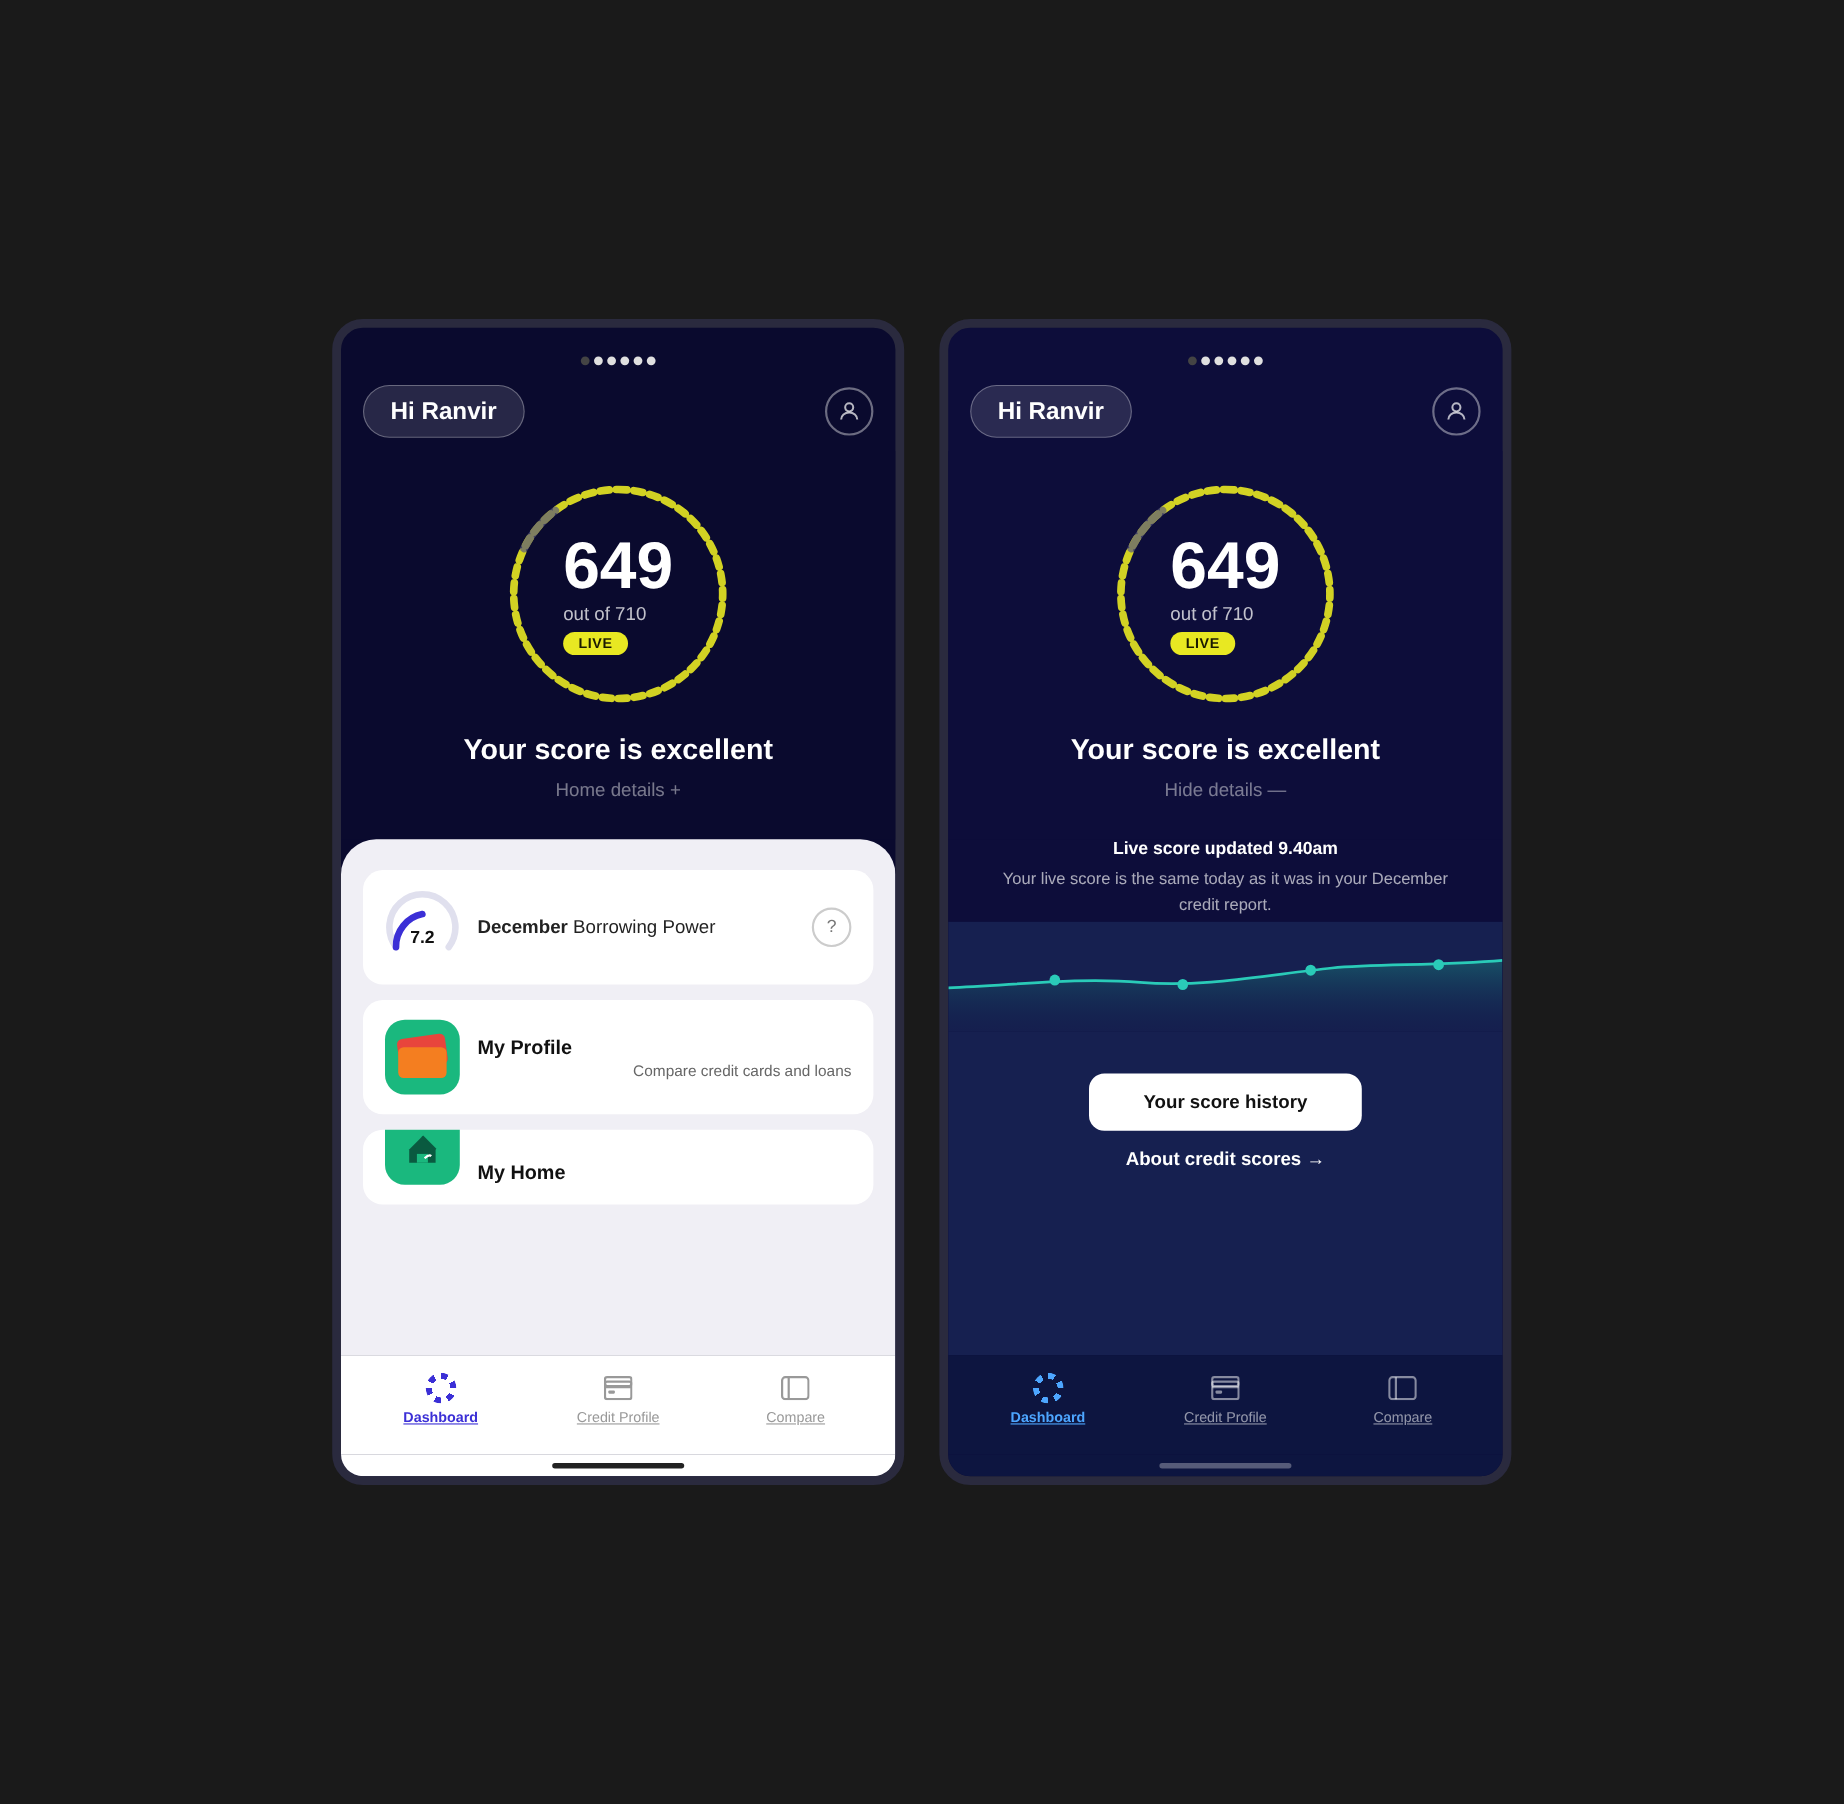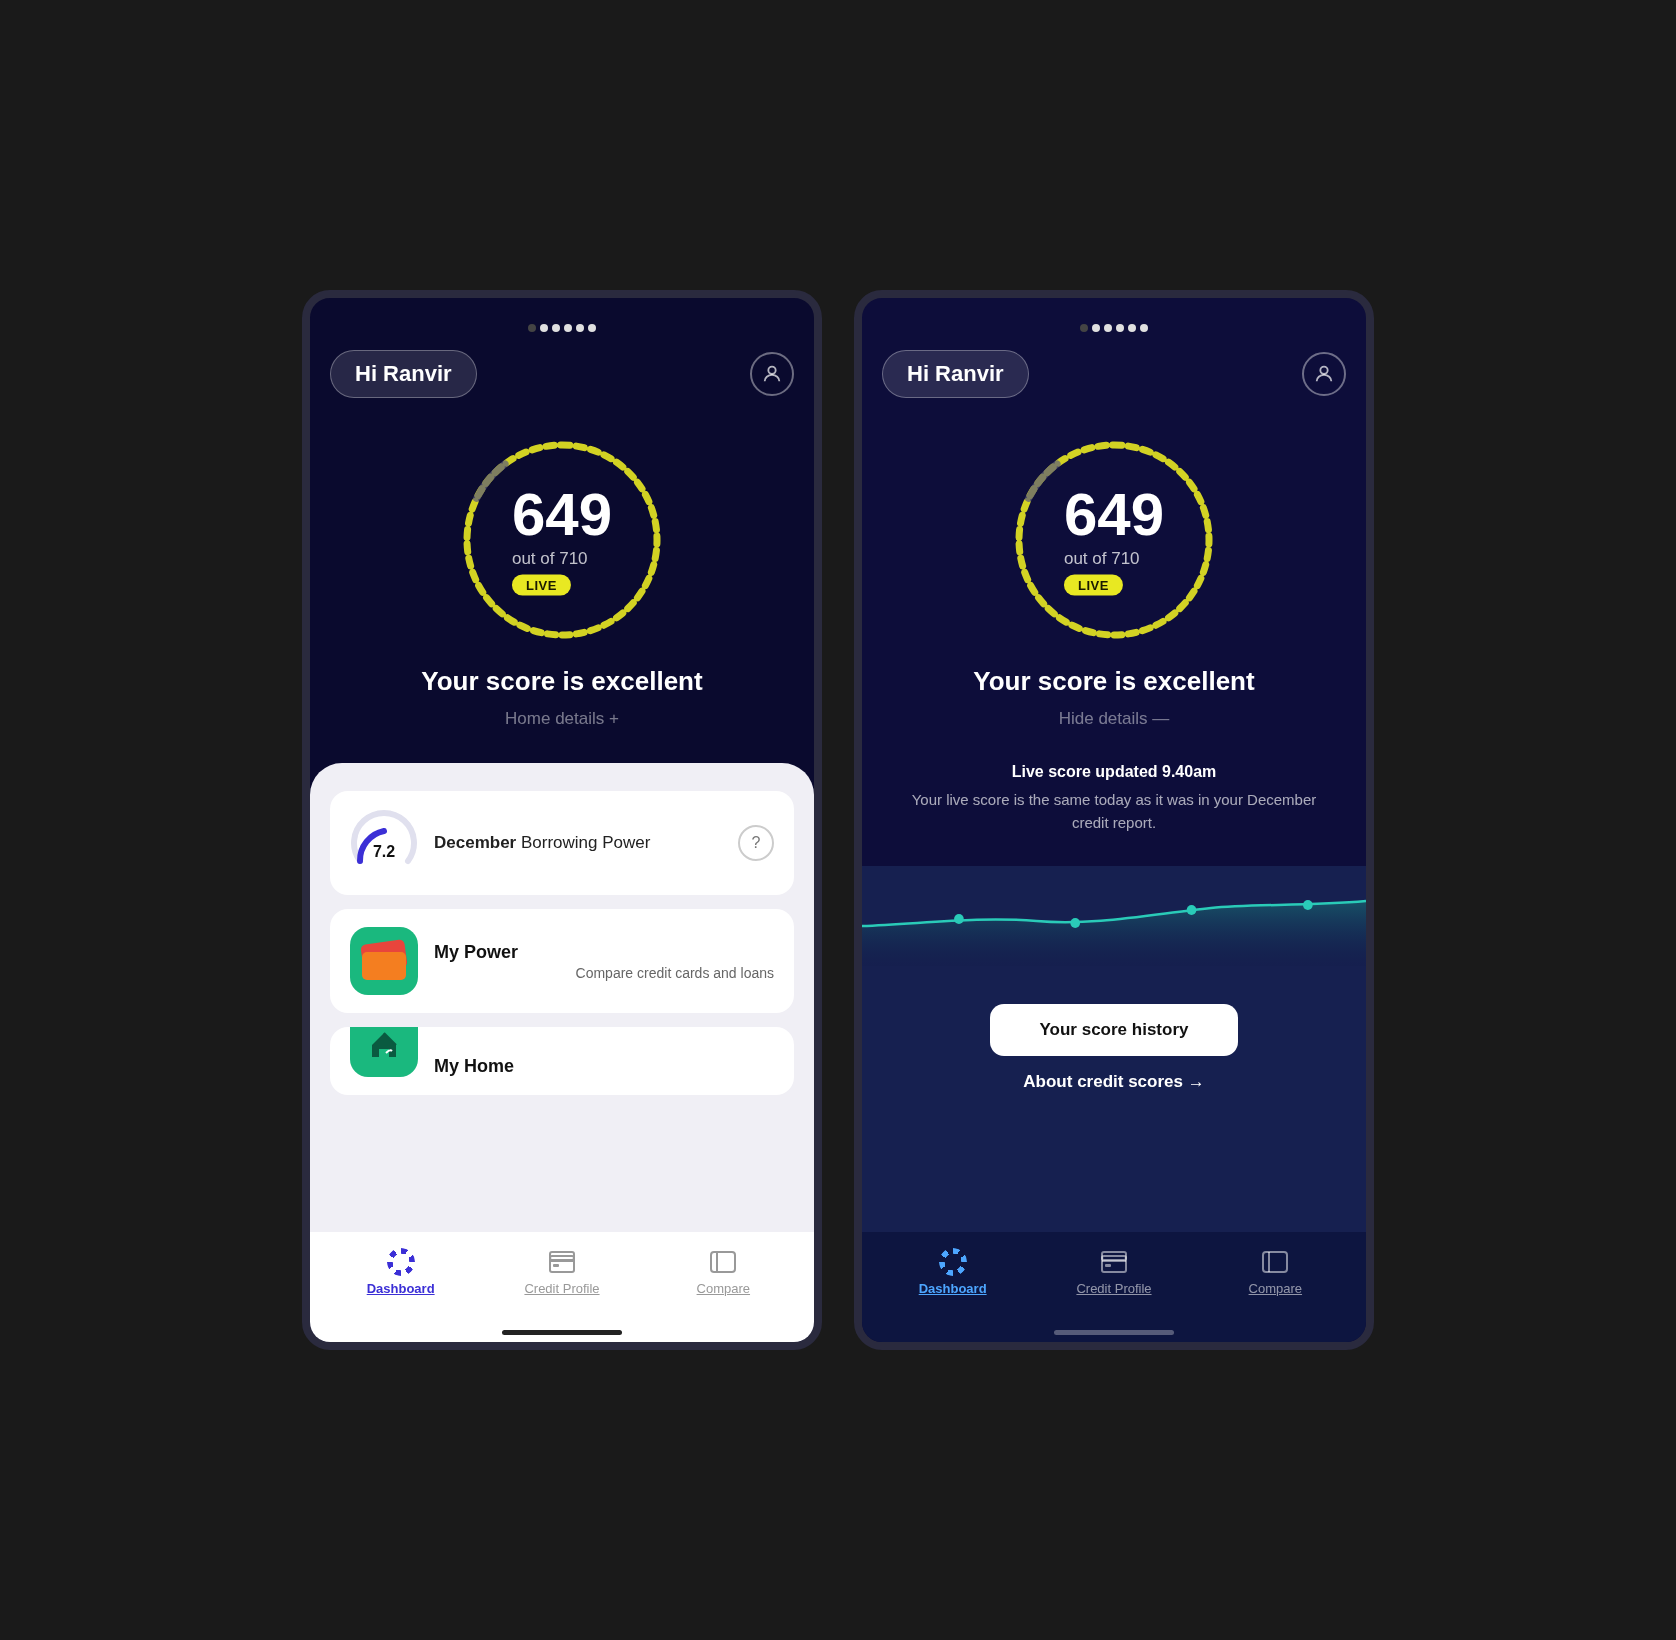--- a/index.html
+++ b/index.html
@@ -449,21 +449,21 @@
     </div>
 
     <div class="offer-card">
       <div class="wallet-icon-circle">
         <div class="wallet-card-graphic">
           <div class="wallet-card-back"></div>
           <div class="wallet-card-front"></div>
         </div>
       </div>
       <div class="offer-text-block">
-        <div class="offer-title">My Power</div>
+        <div class="offer-title">My Profile</div>
         <div class="offer-subtitle">Compare credit cards and loans</div>
       </div>
     </div>
 
     <div class="offer-card" style="overflow:hidden;height:68px;align-items:flex-end;">
       <div class="home-icon-circle">
         <svg width="40" height="40" viewBox="0 0 40 40" fill="none">
           <path d="M8 22 L20 10 L32 22 L32 34 L8 34 Z" fill="#0a5a40" stroke="none"></path>
           <rect x="15" y="26" width="10" height="8" fill="#1ab87e"></rect>
           <path d="M20 10 L32 22" stroke="#0a5a40" stroke-width="2"></path>
@@ -544,21 +544,21 @@
         <div class="score-out-of">out of 710</div>
         <div class="live-badge">LIVE</div>
       </div>
     </div>
 
     <div class="score-label">Your score is excellent</div>
 
     <button class="more-details-btn">Hide details  —</button>
   </div>
 
-  <div style="background:#0d0d3a; display:flex; flex-direction:column; align-items:center; padding:0 30px 32px; flex-shrink:0;">
+  <div style="background:#0d0d3a; display:flex; flex-direction:column; align-items:center; padding:0 30px 4px; flex-shrink:0;">
     <div class="live-score-time">Live score updated 9.40am</div>
     <div class="live-score-desc" style="text-align:center; font-size:15px; color:rgba(255,255,255,0.65); line-height:1.5;">Your live score is the same today as it was in your December credit report.</div>
   </div>
 
   <div class="score-chart-area">
     <svg width="100%" height="100%" viewBox="0 0 520 100" preserveAspectRatio="none">
       <defs>
         <linearGradient id="chartFill" x1="0" y1="0" x2="0" y2="1">
           <stop offset="0%" stop-color="#1a9a8a" stop-opacity="0.4"></stop>
           <stop offset="100%" stop-color="#0d1540" stop-opacity="0.1"></stop>

